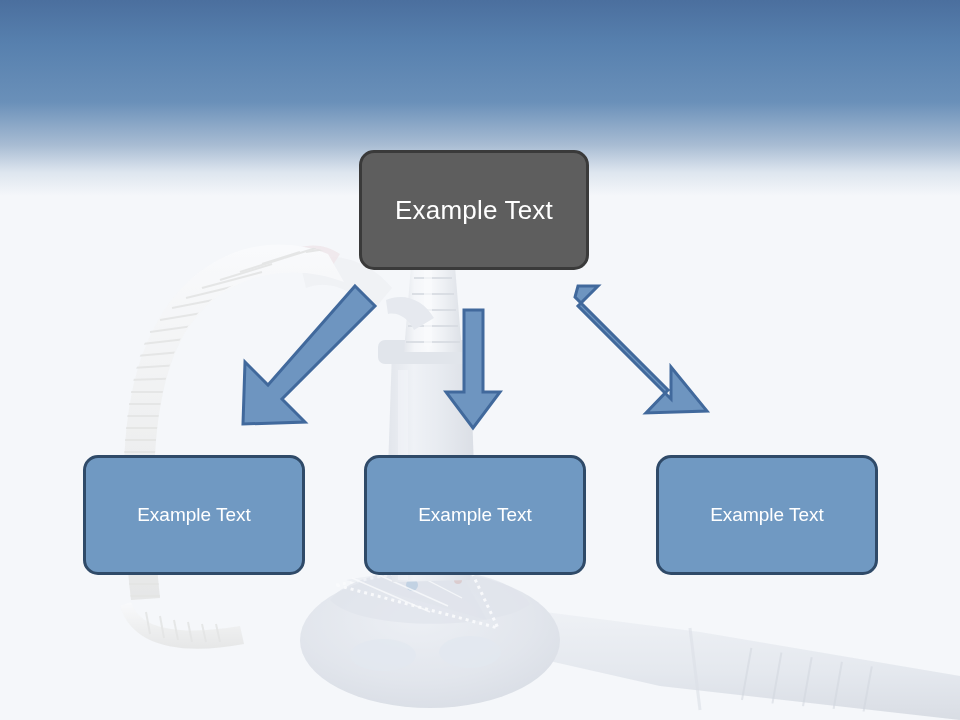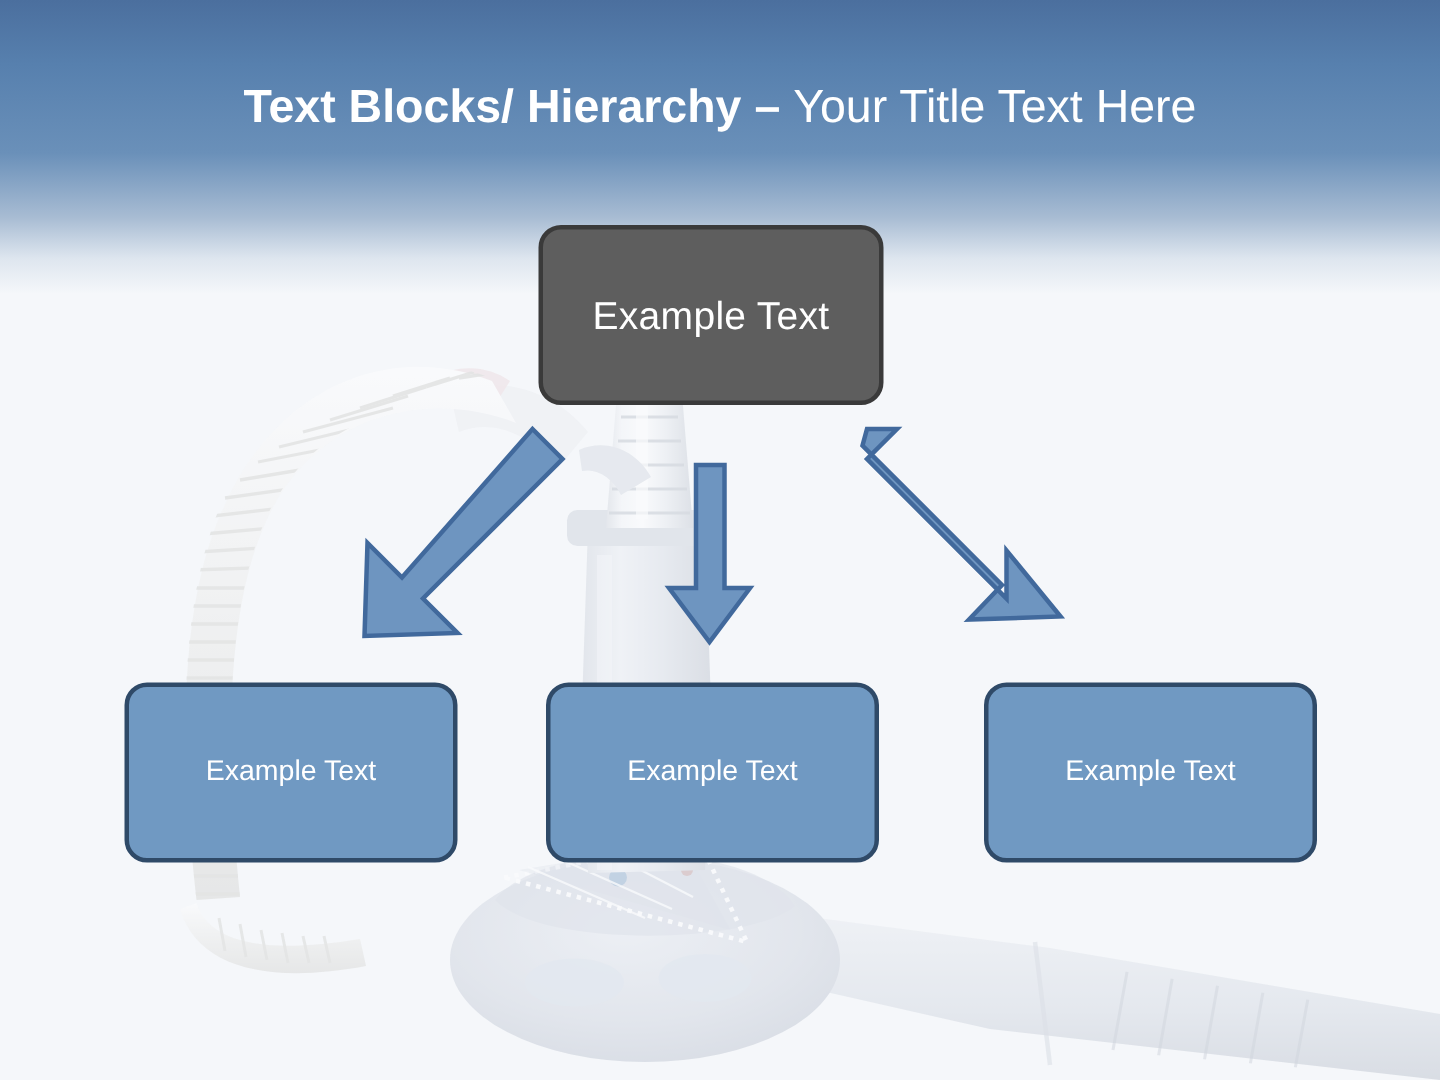--- a/index.html
+++ b/index.html
@@ -238,23 +238,20 @@
           <line x1="188" y1="622" x2="192" y2="642"></line>
           <line x1="202" y1="624" x2="206" y2="642"></line>
           <line x1="216" y1="624" x2="220" y2="642"></line>
         </g>
       </g>
     </g>
   </svg>
 
   <div class="header-band"></div>
 
-  <div class="title">
-    <span class="bold">Text Blocks/ Hierarchy </span><span class="bold">– </span><span class="light">Your Title Text Here</span>
-  </div>
 
   <svg class="arrows" viewBox="0 0 960 720" xmlns="http://www.w3.org/2000/svg">
 
     <g>
       <path d="M355 286
                L 375 306
                L 282 399
                L 305 422
                L 243 424
                L 245 362

